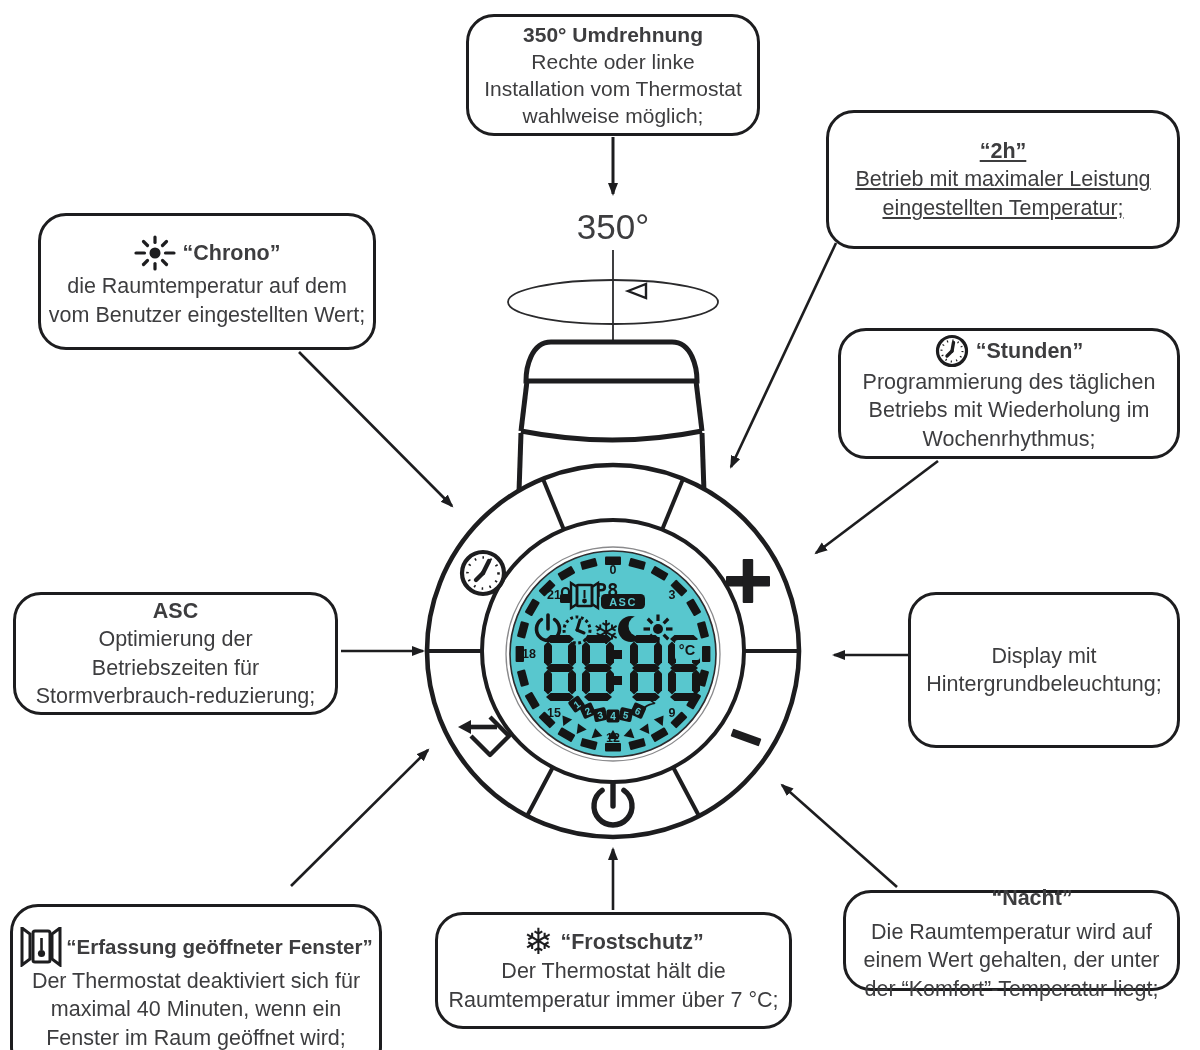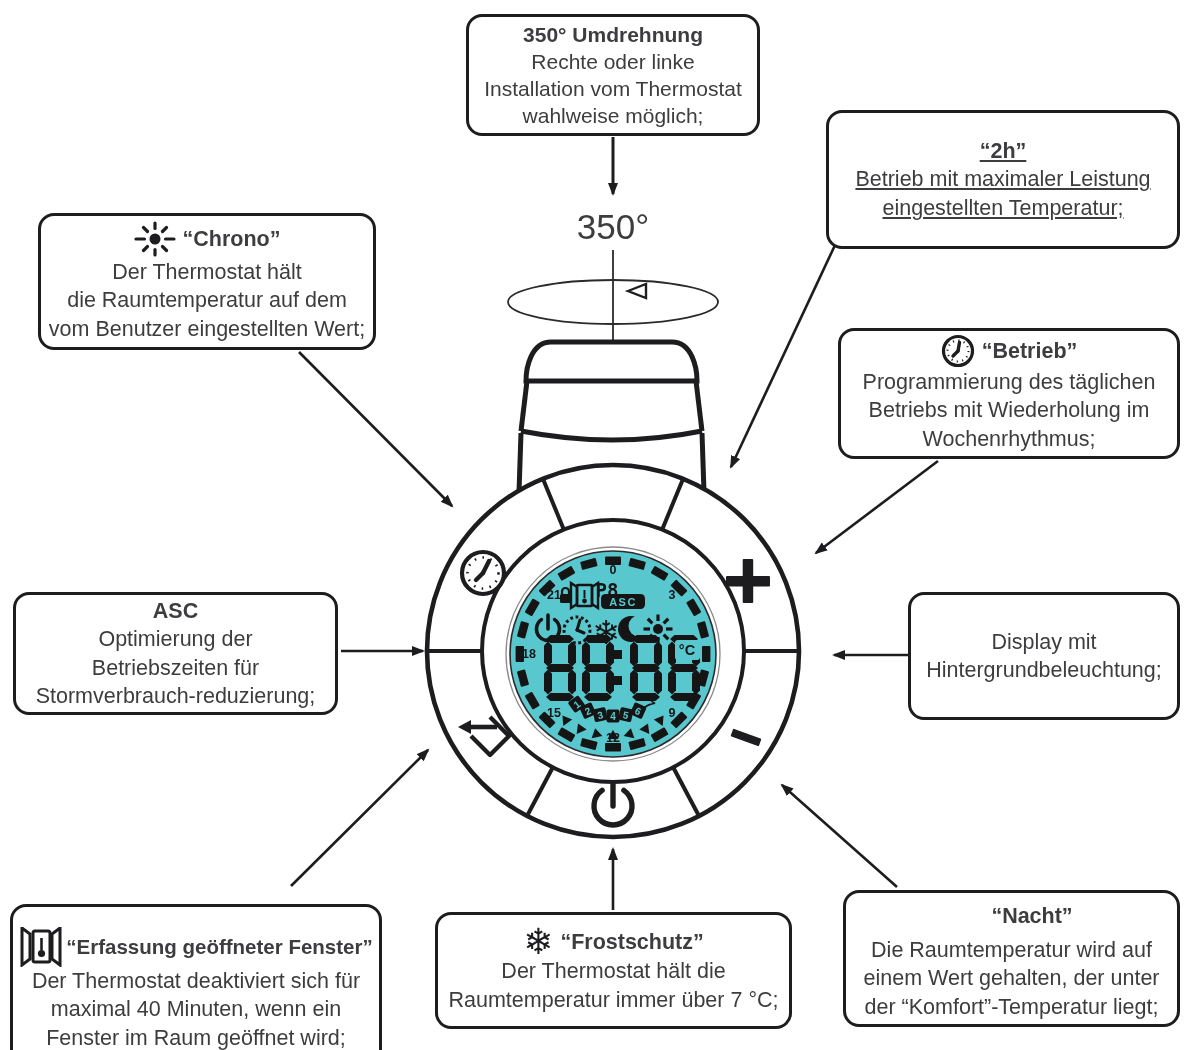--- a/index.html
+++ b/index.html
@@ -1,20 +1,20 @@
 <!DOCTYPE html>
 <html><head>
 <meta charset="utf-8">
 <style>
   html,body{margin:0;padding:0;background:#fff;}
   body{position:relative;width:1200px;height:1050px;overflow:hidden;
        font-family:"Liberation Sans",sans-serif;color:#3d3d3f;}
   #figure-svg{position:absolute;left:0;top:0;z-index:1;}
   .box{position:absolute;z-index:2;box-sizing:border-box;background:#fff;
-       border:3.2px solid #1d1d1f;border-radius:16px;
+       border:3.2px solid #1d1d1f;border-radius:28px;
        display:flex;flex-direction:column;justify-content:center;align-items:center;
        text-align:center;font-size:21.5px;line-height:28.5px;padding:6px 4px;}
   .box .title{font-weight:bold;display:flex;align-items:center;justify-content:center;gap:7px;}
   .box .title .icon{display:flex;align-items:center;}
   .box .title .icon svg{display:block;}
   .snow-glyph{font-family:"DejaVu Sans",sans-serif;font-size:36px;line-height:30px;color:#1d1d1f;}
   .small-title{font-size:20.5px;}
   .compact{font-size:21px;line-height:27px;}
   #rotation-label{position:absolute;z-index:2;left:563px;top:207px;width:100px;
        text-align:center;font-size:35px;color:#3d3d3f;}
@@ -255,28 +255,28 @@
 <div class="box" style="left:838px;top:328px;width:342px;height:131px;">
   <div class="title">
     <span class="icon">
       <svg width="34" height="34" viewBox="0 0 34 34">
         <circle cx="17" cy="17" r="14.5" fill="none" stroke="#1d1d1f" stroke-width="3.2"></circle>
         <circle cx="17" cy="17" r="10.5" fill="none" stroke="#1d1d1f" stroke-width="2" stroke-dasharray="1.2 4.3"></circle>
         <line x1="17" y1="17" x2="18.5" y2="8.5" stroke="#1d1d1f" stroke-width="3.4" stroke-linecap="round"></line>
         <line x1="17" y1="17" x2="12" y2="22" stroke="#1d1d1f" stroke-width="3.4" stroke-linecap="round"></line>
       </svg>
     </span>
-    <span>“Betrieb”</span>
+    <span>“Stunden”</span>
   </div>
   <div>Programmierung des täglichen</div>
   <div>Betriebs mit Wiederholung im</div>
   <div>Wochenrhythmus;</div>
 </div>
 
-<div class="box" style="left:908px;top:592px;width:272px;height:128px;align-items:center;">
+<div class="box" style="left:908px;top:592px;width:272px;height:156px;align-items:center;">
   <div>Display mit</div>
   <div>Hintergrundbeleuchtung;</div>
 </div>
 
 <div class="box" style="left:38px;top:213px;width:338px;height:137px;">
   <div class="title">
     <span class="icon">
       <svg width="42" height="38" viewBox="0 0 42 38">
         <circle cx="21" cy="19" r="5.5" fill="#1d1d1f"></circle>
         <g stroke="#1d1d1f" stroke-width="3.2" stroke-linecap="round">
@@ -286,21 +286,20 @@
           <line x1="31.5" y1="19" x2="40" y2="19"></line>
           <line x1="13.5" y1="11.5" x2="9.5" y2="7.5"></line>
           <line x1="28.5" y1="11.5" x2="32.5" y2="7.5"></line>
           <line x1="13.5" y1="26.5" x2="9.5" y2="30.5"></line>
           <line x1="28.5" y1="26.5" x2="32.5" y2="30.5"></line>
         </g>
       </svg>
     </span>
     <span>“Chrono”</span>
   </div>
-  <div>Der Thermostat hält</div>
   <div>die Raumtemperatur auf dem</div>
   <div>vom Benutzer eingestellten Wert;</div>
 </div>
 
 <div class="box" style="left:13px;top:592px;width:325px;height:123px;">
   <div class="title">ASC</div>
   <div>Optimierung der</div>
   <div>Betriebszeiten für</div>
   <div>Stormverbrauch-reduzierung;</div>
 </div>
@@ -325,21 +324,21 @@
 
 <div class="box" style="left:435px;top:912px;width:357px;height:117px;">
   <div class="title">
     <span class="icon snow-glyph">❄</span>
     <span>“Frostschutz”</span>
   </div>
   <div>Der Thermostat hält die</div>
   <div>Raumtemperatur immer über 7 °C;</div>
 </div>
 
-<div class="box" style="left:843px;top:890px;width:337px;height:137px;">
+<div class="box" style="left:843px;top:890px;width:337px;height:101px;">
   <div class="title" style="gap:3px;">
     <span class="icon">
       <svg width="38" height="40" viewBox="0 0 38 40">
         <path d="M26,2 A18,18 0 1 0 26,38 A14.5,14.5 0 1 1 26,2 Z" fill="#1d1d1f"></path>
       </svg>
     </span>
     <span>“Nacht”</span>
   </div>
   <div>Die Raumtemperatur wird auf</div>
   <div>einem Wert gehalten, der unter</div>

